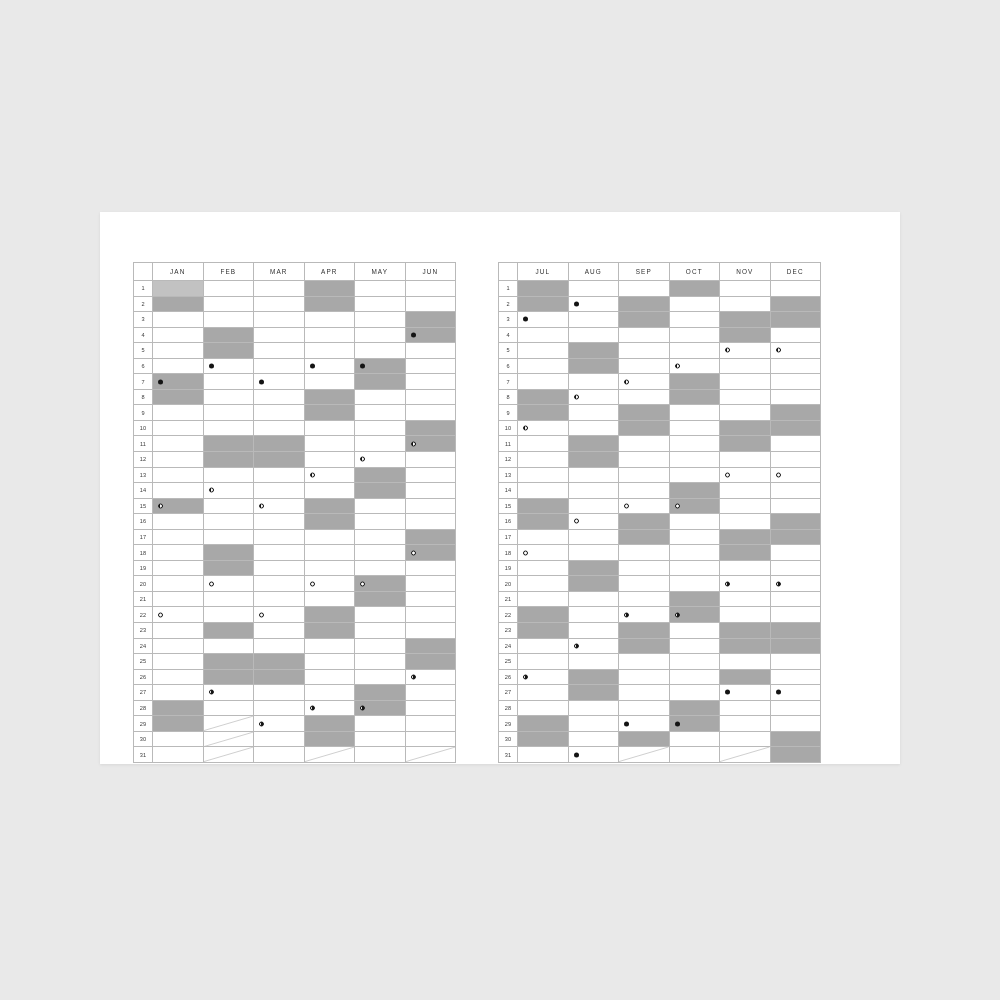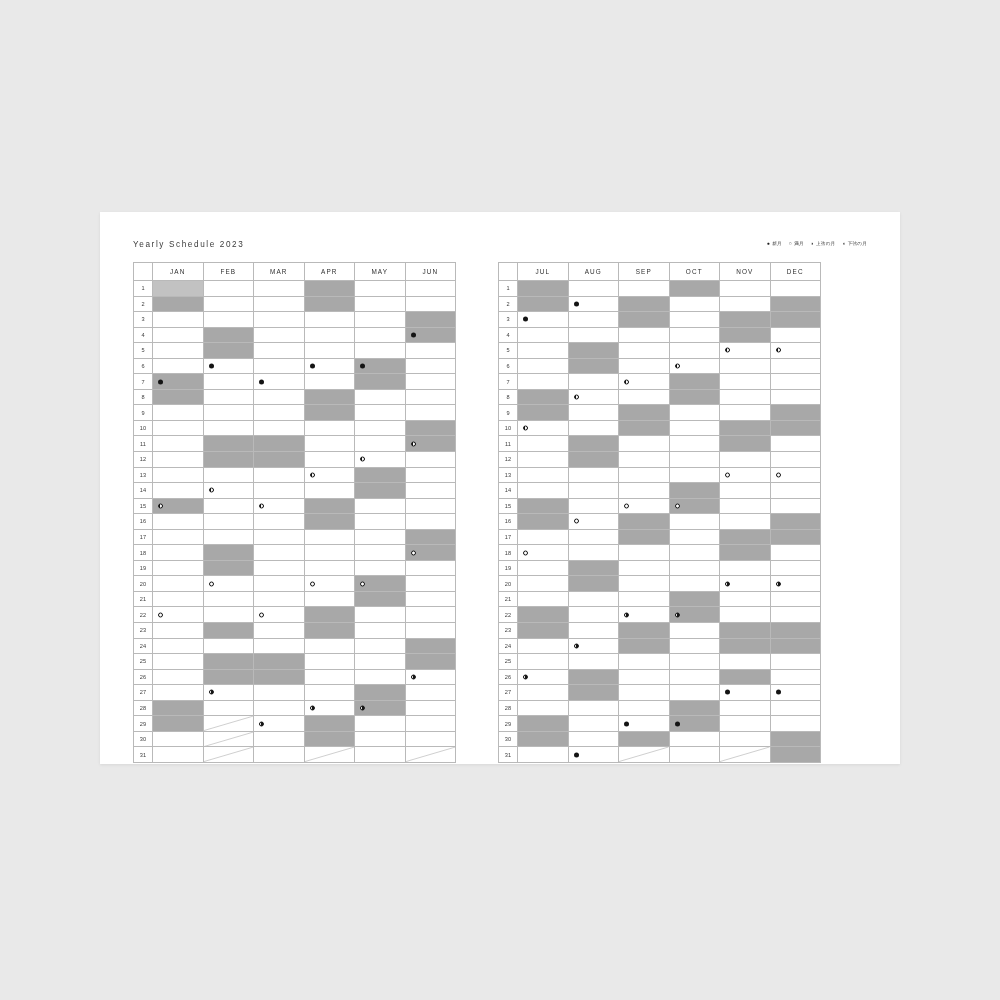--- a/index.html
+++ b/index.html
@@ -177,41 +177,20 @@
     overflow: hidden;
   }
   .diag svg { display: block; width: 100%; height: 100%; }
 </style>
 </head>
 <body>
 
 <div id="stage">
   <div id="page">
 
-    <div class="page-header">
-      <div class="doc-title">Yearly Schedule 2023</div>
-      <div class="legend">
-          <div class="legend-item">
-            <span class="legend-glyph">●</span>
-            <span>新月</span>
-          </div>
-          <div class="legend-item">
-            <span class="legend-glyph">○</span>
-            <span>満月</span>
-          </div>
-          <div class="legend-item">
-            <span class="legend-glyph">◗</span>
-            <span>上弦の月</span>
-          </div>
-          <div class="legend-item">
-            <span class="legend-glyph">◖</span>
-            <span>下弦の月</span>
-          </div>
-        </div>
-    </div>
 
     <div class="calendar" id="cal-left">
         <table class="grid">
           <colgroup>
             <col class="col-day">
             <col class="col-month">
             <col class="col-month">
             <col class="col-month">
             <col class="col-month">
             <col class="col-month">

